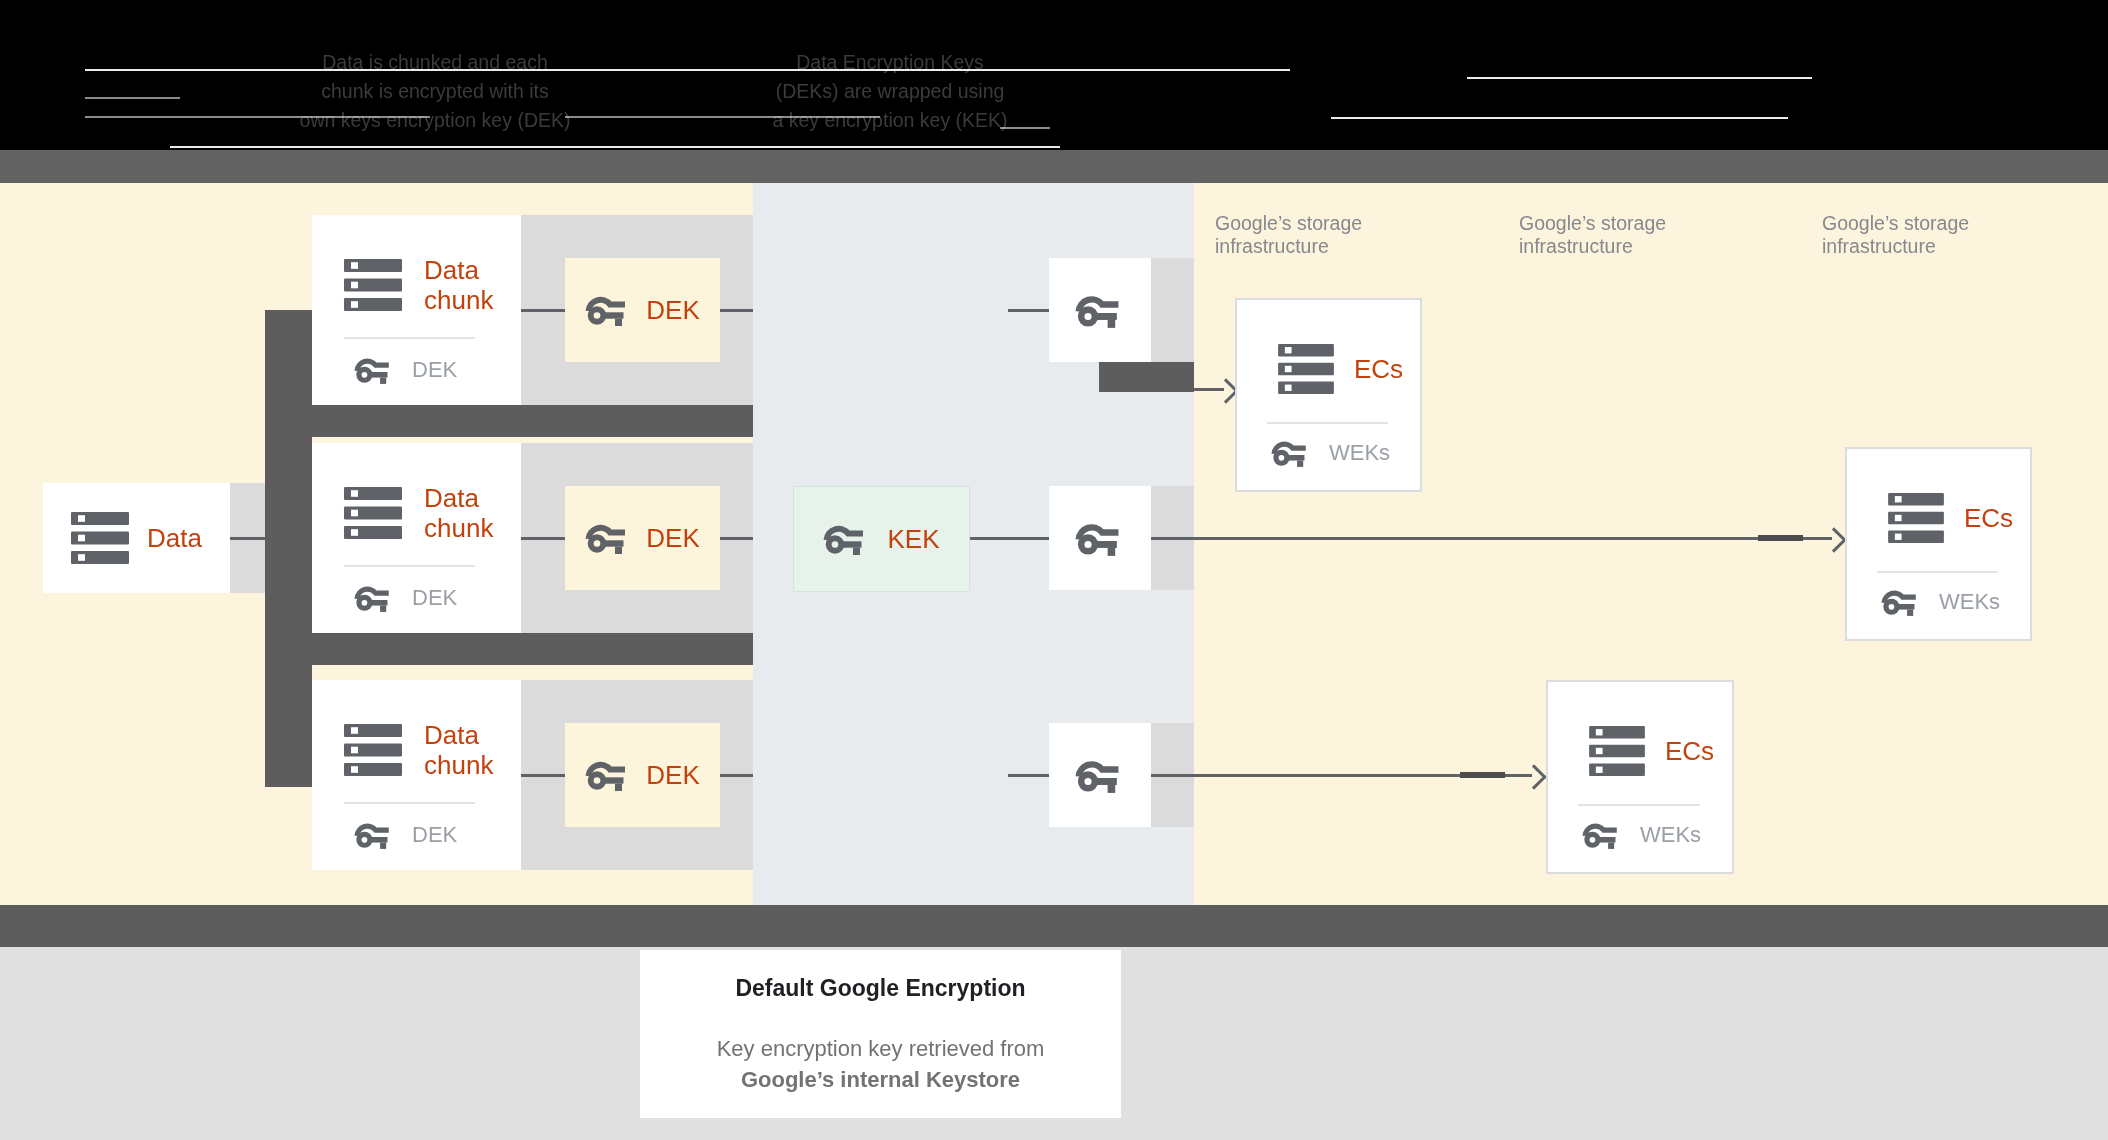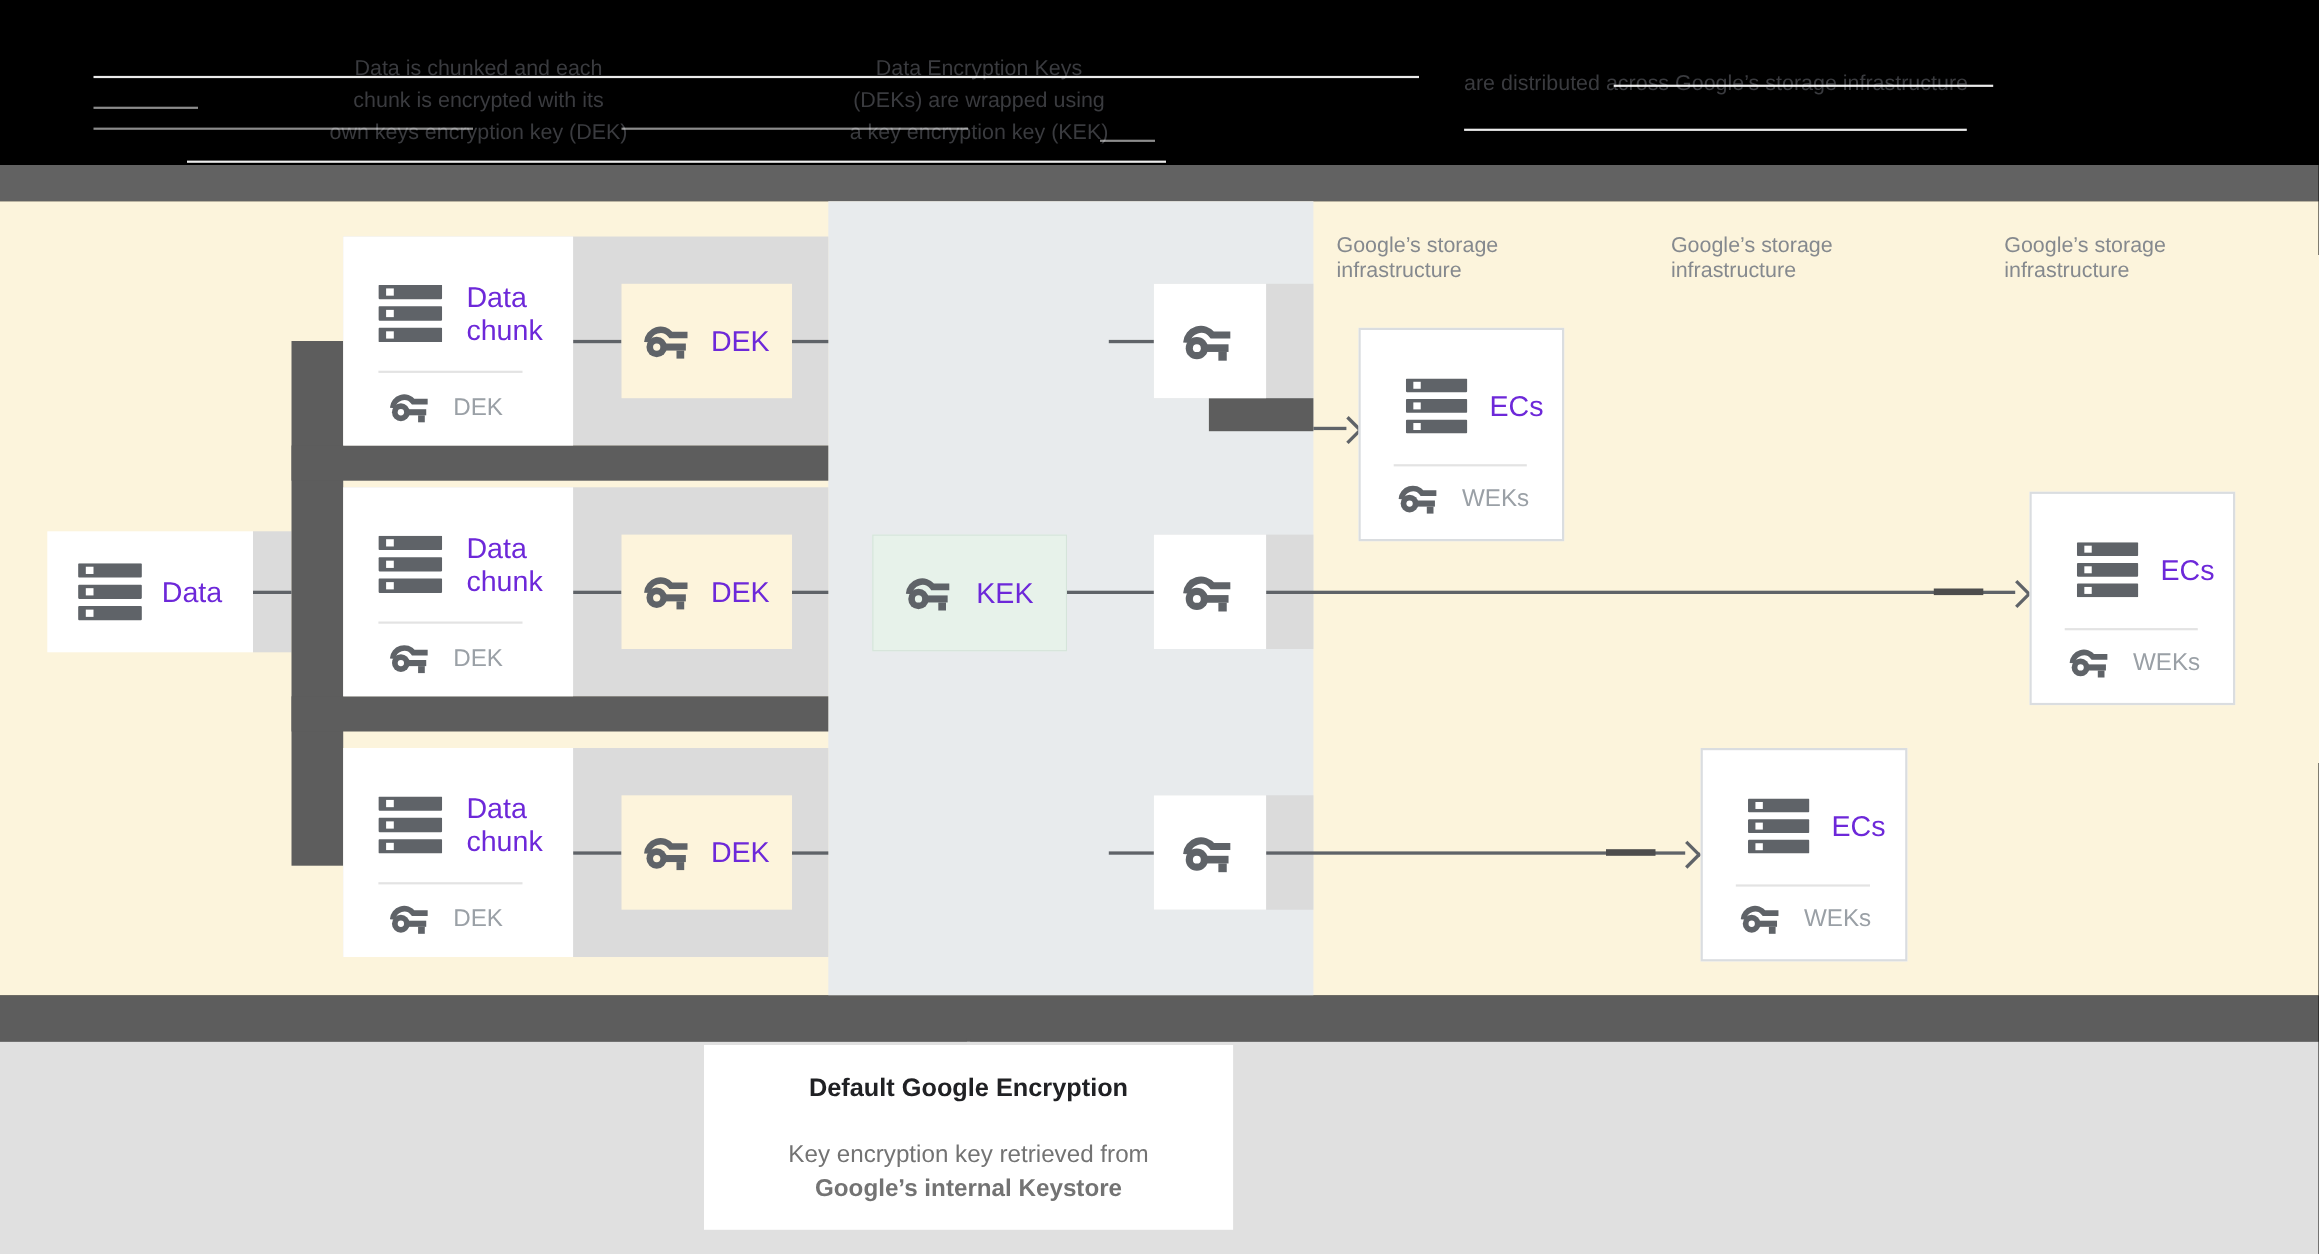--- a/index.html
+++ b/index.html
@@ -24,21 +24,21 @@
   .dark{position:absolute;background:#5d5d5d;}
   .stub{position:absolute;height:3px;background:#5f6368;}
   .dash{position:absolute;height:6px;background:#4d4d4d;}
   .chev{position:absolute;width:15px;height:15px;border-top:3px solid #5f6368;border-right:3px solid #5f6368;transform:rotate(45deg);}
   
   .box{position:absolute;background:#fff;color:#5f6368;}
   .box.cream{background:#fdf4dc;}
   .box.mint{background:#e7f2ea;border:1px solid #d5e4da;}
   .box.ec{border:2px solid #dadde0;}
   .center-flex{display:flex;align-items:center;justify-content:center;gap:18px;height:100%;}
-  .lbl{font-size:26px;color:#6d28d9;}
+  .lbl{font-size:26px;color:#c2410c;}
   .lbl.two{line-height:30px;width:92px;}
   .sub-lbl{font-size:22px;color:#9aa0a6;}
   .cb-top{position:absolute;left:32px;top:40px;display:flex;align-items:center;gap:22px;}
   .cb-div{position:absolute;left:32px;right:46px;top:122px;height:2px;background:#e3e3e3;}
   .cb-dek{position:absolute;left:42px;top:140px;display:flex;align-items:center;gap:18px;}
   .ec-top{position:absolute;left:41px;top:44px;display:flex;align-items:center;gap:20px;}
   .ec-div{position:absolute;left:30px;right:32px;top:122px;height:2px;background:#e3e3e3;}
   .ec-wek{position:absolute;left:34px;top:138px;display:flex;align-items:center;gap:18px;}
   .srv-svg{width:58px;height:52px;flex:none;}
   .key-svg{width:46px;height:34px;flex:none;}
@@ -63,21 +63,20 @@
       <div>Data is chunked and each</div>
       <div>chunk is encrypted with its</div>
       <div>own keys encryption key (DEK)</div>
     </div>
     <div class="hdr-step" style="left:745px;top:48px;width:290px;">
       <div>Data Encryption Keys</div>
       <div>(DEKs) are wrapped using</div>
       <div>a key encryption key (KEK)</div>
     </div>
     <div class="hdr-step" style="left:1290px;top:62px;width:540px;">
-      <div>are distributed across Google’s storage infrastructure</div>
     </div>
 
     <div class="hdr-rule" style="left:85px;top:69px;width:1205px;"></div>
     <div class="hdr-rule faint" style="left:85px;top:97px;width:95px;"></div>
     <div class="hdr-rule faint" style="left:85px;top:116px;width:345px;"></div>
     <div class="hdr-rule faint" style="left:565px;top:116px;width:315px;"></div>
     <div class="hdr-rule faint" style="left:1000px;top:127px;width:50px;"></div>
     <div class="hdr-rule" style="left:1467px;top:77px;width:345px;"></div>
     <div class="hdr-rule" style="left:1331px;top:117px;width:457px;"></div>
     <div class="hdr-rule" style="left:170px;top:146px;width:890px;"></div>

